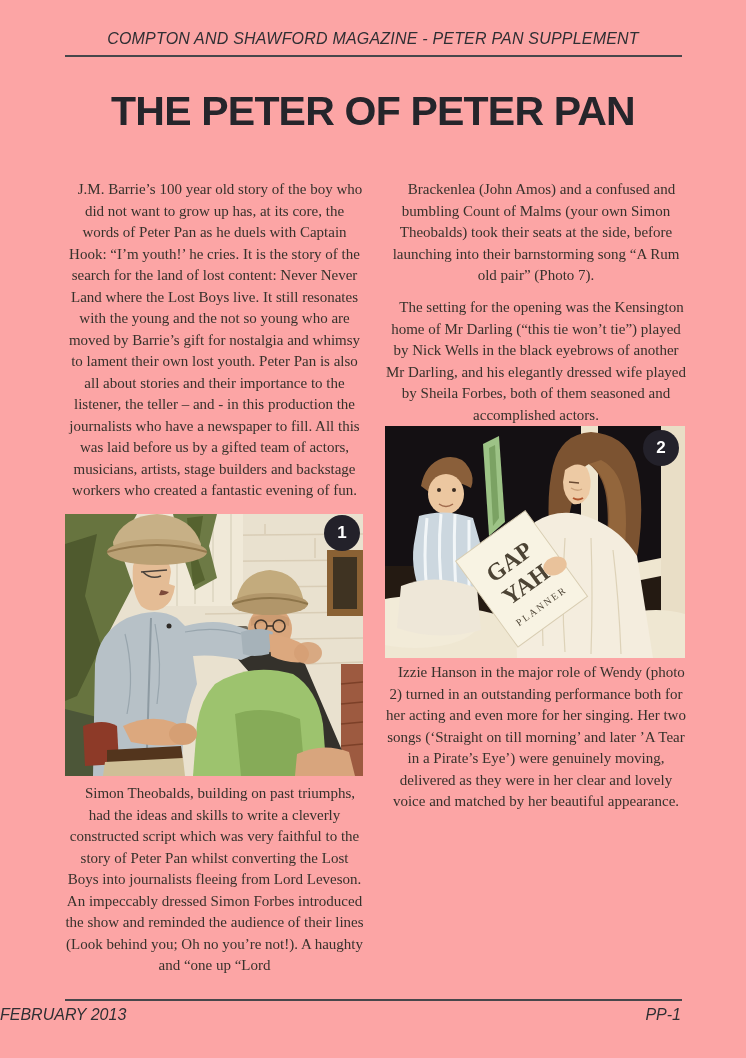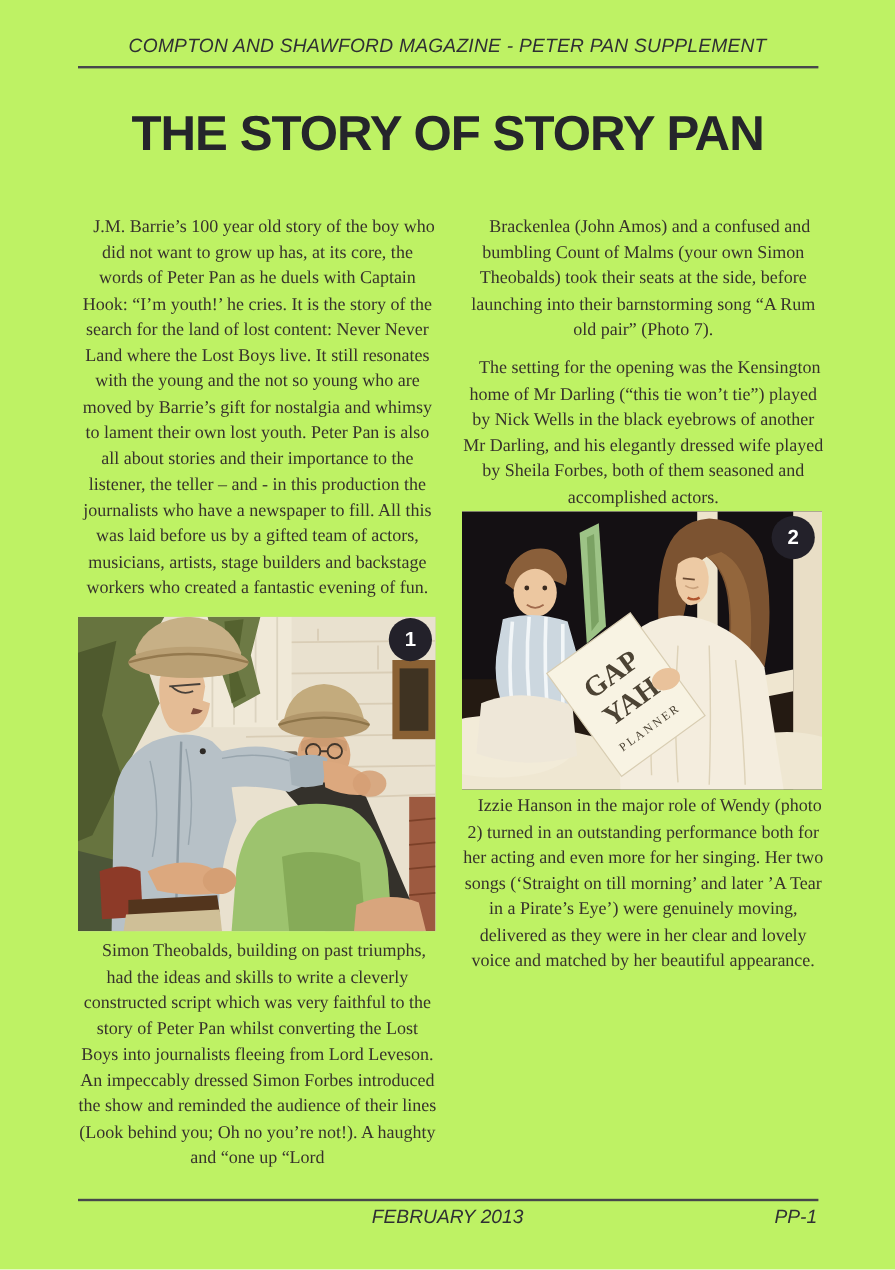--- a/index.html
+++ b/index.html
@@ -1,17 +1,17 @@
 <!DOCTYPE html>
 <html><head>
 <meta charset="utf-8">
 <style>
   html,body{margin:0;padding:0;background:#ffffff;}
   .page{
-    position:relative;width:746px;height:1058px;background:#bef264;
+    position:relative;width:746px;height:1058px;background:#fca5a5;
     font-family:"Liberation Serif",serif;color:#37322c;overflow:hidden;
   }
   .masthead{
     position:absolute;top:30px;left:0;width:100%;text-align:center;
     font-family:"Liberation Sans",sans-serif;font-style:italic;
     font-size:16px;letter-spacing:0.2px;color:#2f2f33;
   }
   .rule{position:absolute;left:65px;width:617px;height:2px;background:#47474b;}
   .rule-top{top:55px;}
   .rule-bottom{top:999px;}
@@ -35,39 +35,39 @@
   #photo2{left:385px;top:426px;width:300px;height:232px;}
   .photo svg{display:block;}
   .badge{
     position:absolute;width:36px;height:36px;border-radius:50%;
     background:#23212a;color:#ffffff;font-family:"Liberation Sans",sans-serif;
     font-weight:700;font-size:17px;display:flex;align-items:center;justify-content:center;
   }
   #photo1 .badge{top:1px;right:3px;}
   #photo2 .badge{top:4px;right:6px;}
   .footer-date{
-    position:absolute;top:1006px;left:0;width:100%;text-align:center;
+    position:absolute;top:1006px;left:0;width:100%;
     font-family:"Liberation Sans",sans-serif;font-style:italic;
     font-size:16px;color:#2f2f33;
   }
   .footer-page{
     position:absolute;top:1006px;right:65px;
     font-family:"Liberation Sans",sans-serif;font-style:italic;
     font-size:16px;color:#2f2f33;
   }
   .prop-text{font-family:"Liberation Serif",serif;fill:#4c4334;}
 </style>
 </head>
 <body>
 
 <div class="page">
 
   <div class="masthead">COMPTON AND SHAWFORD MAGAZINE - PETER PAN SUPPLEMENT</div>
   <div class="rule rule-top"></div>
-  <div class="page-title">THE STORY OF STORY PAN</div>
+  <div class="page-title">THE PETER OF PETER PAN</div>
 
   <p class="para" id="lp1">J.M. Barrie’s 100 year old story of the boy who did not want to grow up has, at its core, the words of Peter Pan as he duels with Captain Hook: “I’m youth!’ he cries. It is the story of the search for the land of lost content: Never Never Land where the Lost Boys live. It still resonates with the young and the not so young who are moved by Barrie’s gift for nostalgia and whimsy to lament their own lost youth. Peter Pan is also all about stories and their importance to the listener, the teller – and - in this production the journalists who have a newspaper to fill. All this was laid before us by a gifted team of actors, musicians, artists, stage builders and backstage workers who created a fantastic evening of fun.</p>
 
   <div class="photo" id="photo1">
     <svg viewBox="0 0 298 262" width="298" height="262">
       <g>
         <rect width="298" height="262" fill="#e9e1cf"></rect>
         <g stroke="#d9cdb6" stroke-width="1.5">
           <line x1="95" y1="22" x2="298" y2="20"></line>
             <line x1="95" y1="48" x2="298" y2="46"></line>

